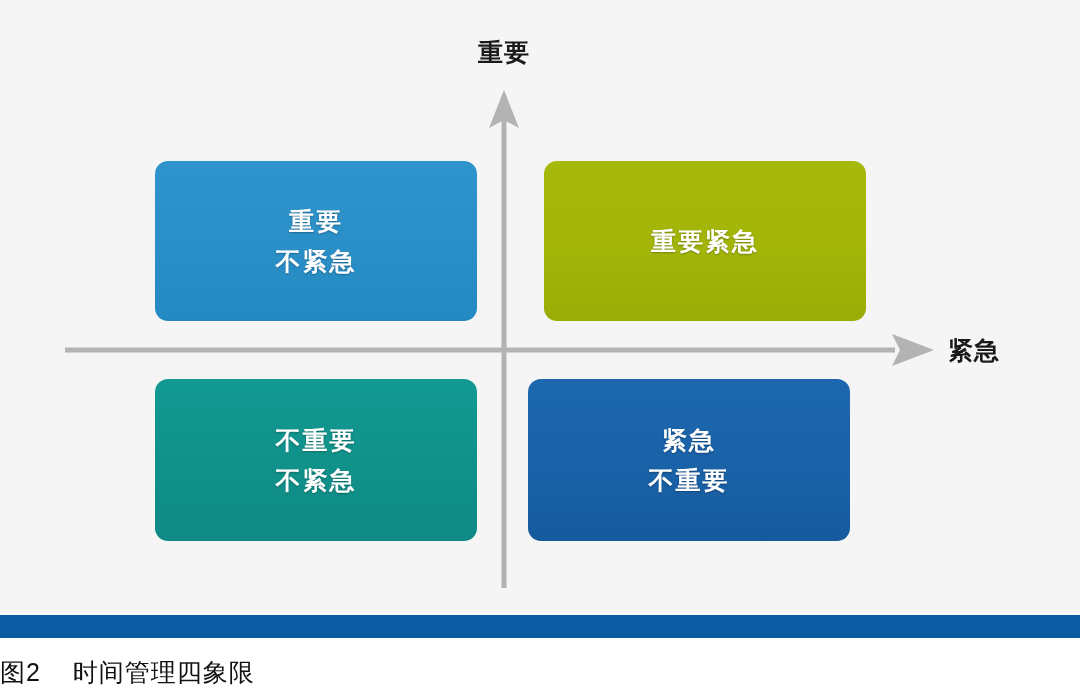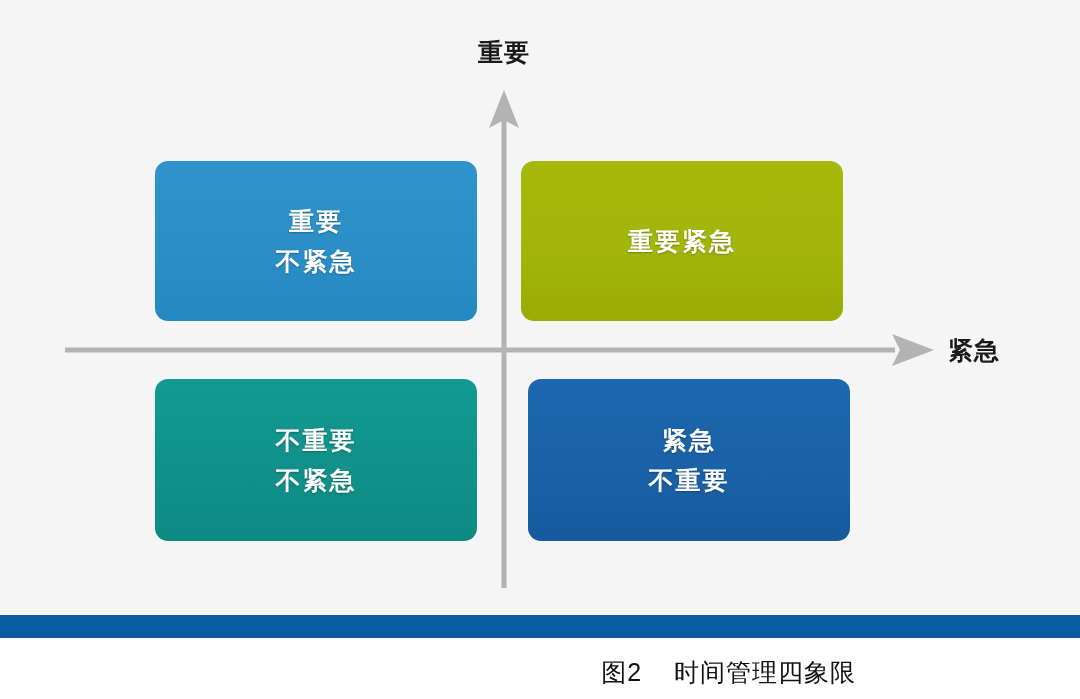--- a/index.html
+++ b/index.html
@@ -103,21 +103,21 @@
   .quad-tl {
     left: 155px;
     top: 161px;
     width: 322px;
     height: 160px;
     background: linear-gradient(180deg, #2f94cb 0%, #2b8fc7 55%, #2589c1 100%);
   }
   .quad-tl::after { background: #1d6f9e; }
 
   .quad-tr {
-    left: 521px;
+    left: 544px;
     top: 161px;
     width: 322px;
     height: 160px;
     background: linear-gradient(180deg, #a6b80a 0%, #a2b508 55%, #9aac05 100%);
   }
   .quad-tr::after { background: #7f8f06; }
 
   .quad-bl {
     left: 155px;
     top: 379px;
@@ -145,21 +145,21 @@
     height: 23px;
     background: #0a5ba2;
   }
 
   
   .caption {
     position: absolute;
     left: 0;
     top: 656px;
     width: 856px;
-    text-align: right;
+    text-align: left;
     font-size: 25px;
     color: #111111;
     letter-spacing: 1px;
     white-space: pre;
     font-family: "Liberation Sans", "DejaVu Sans", sans-serif;
   }
 </style>
 </head>
 <body>
 

